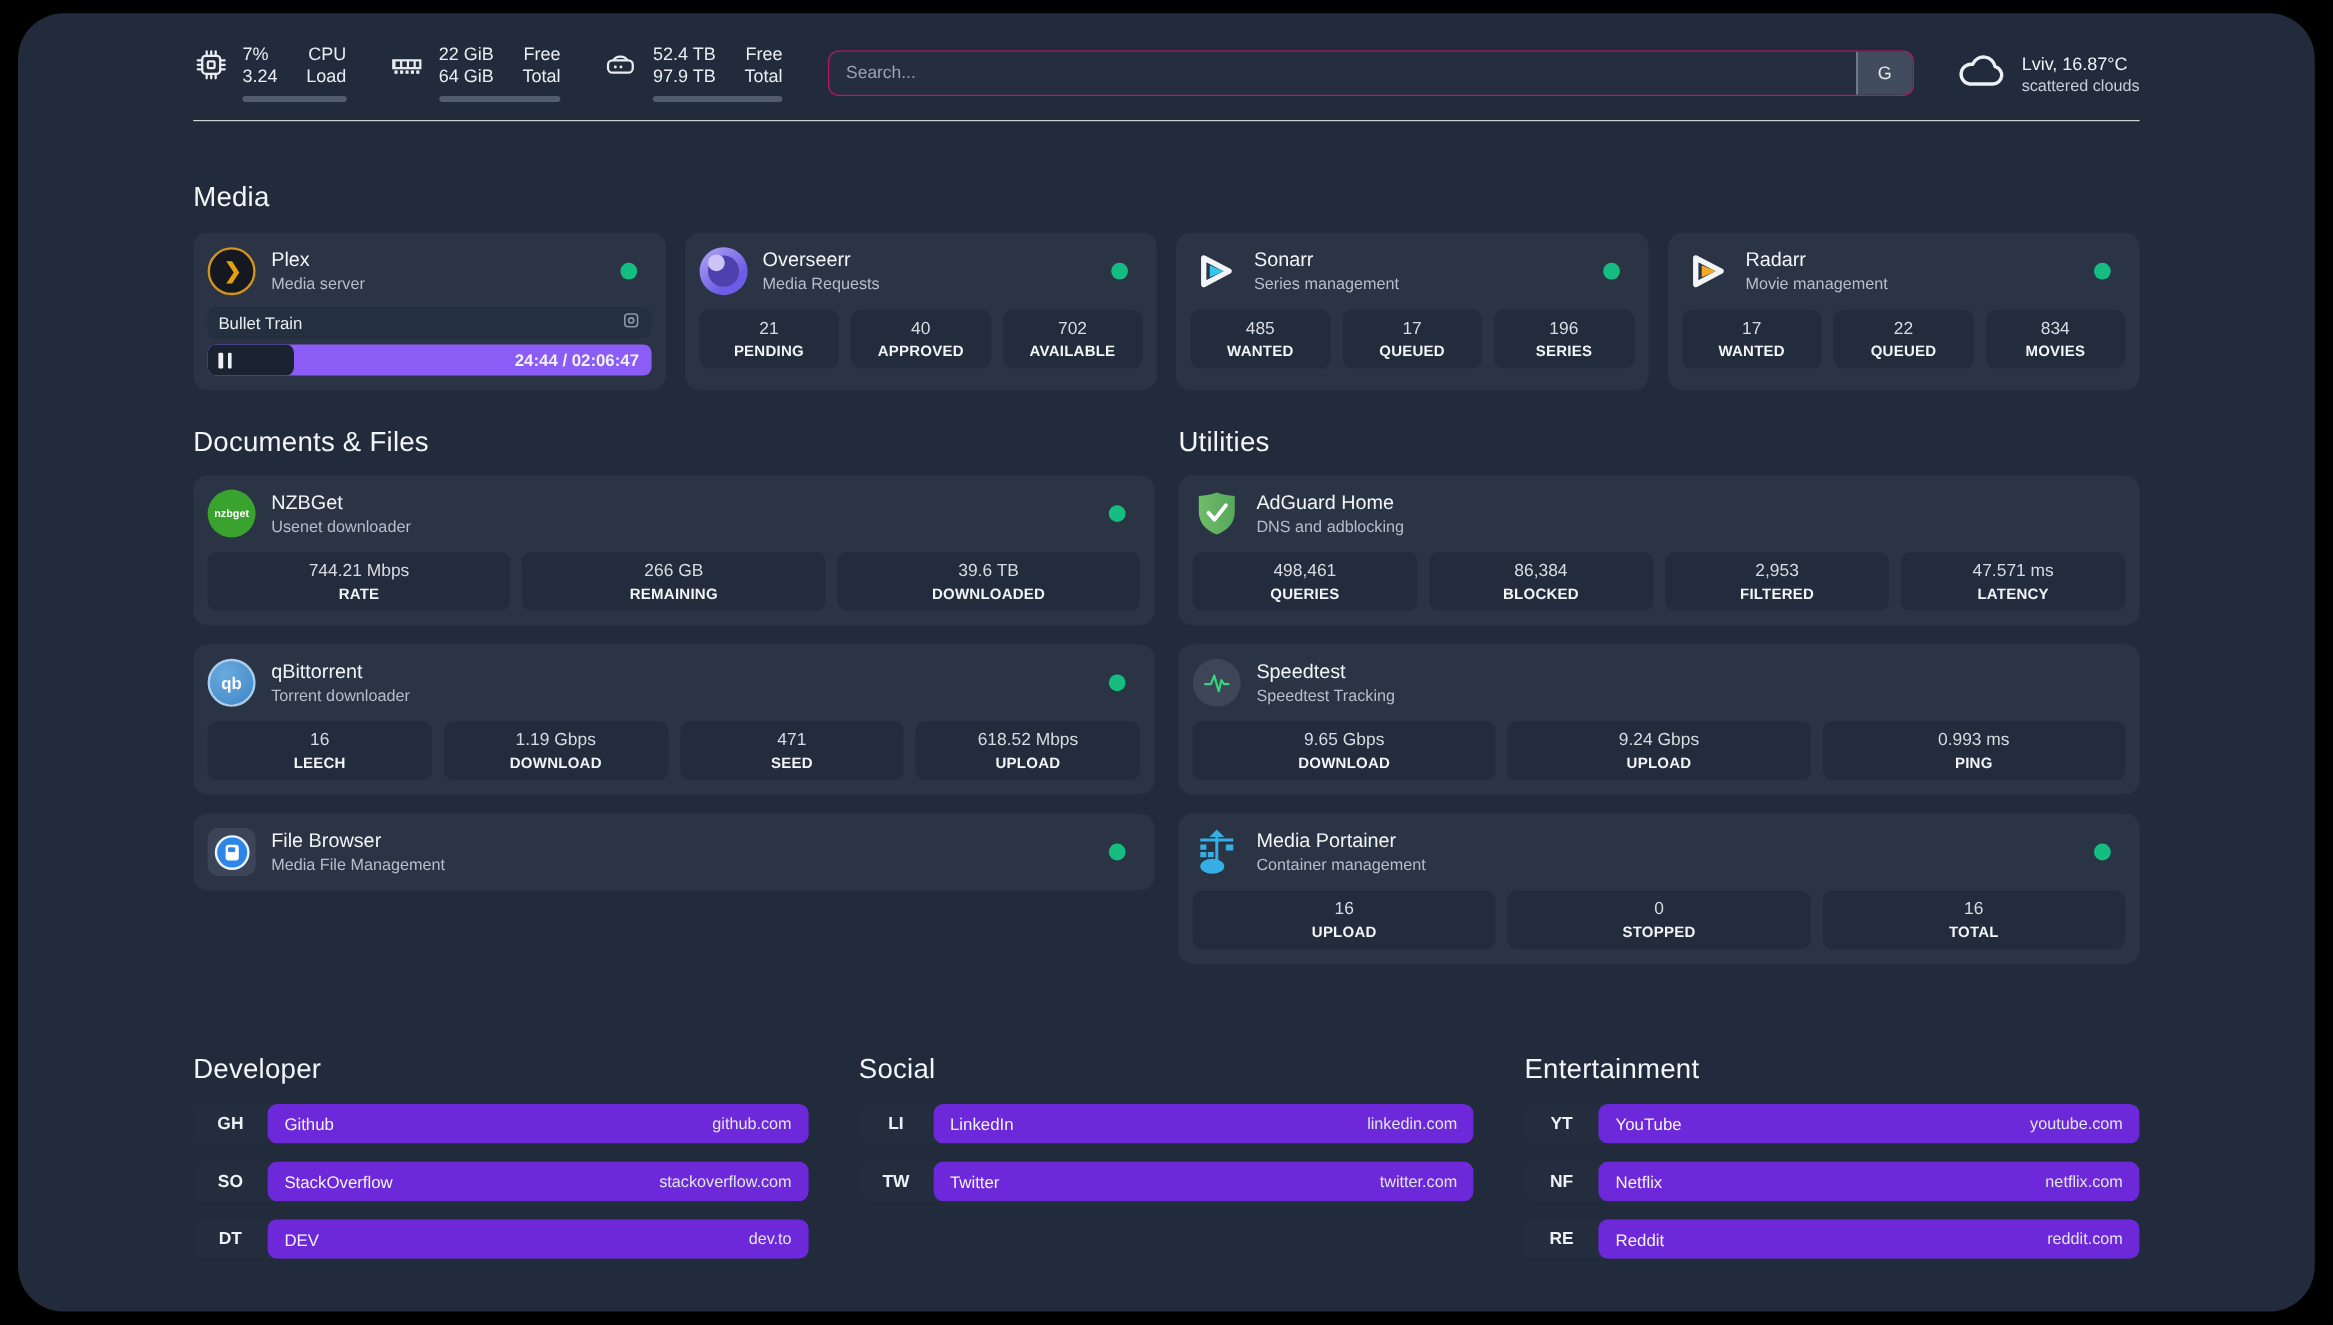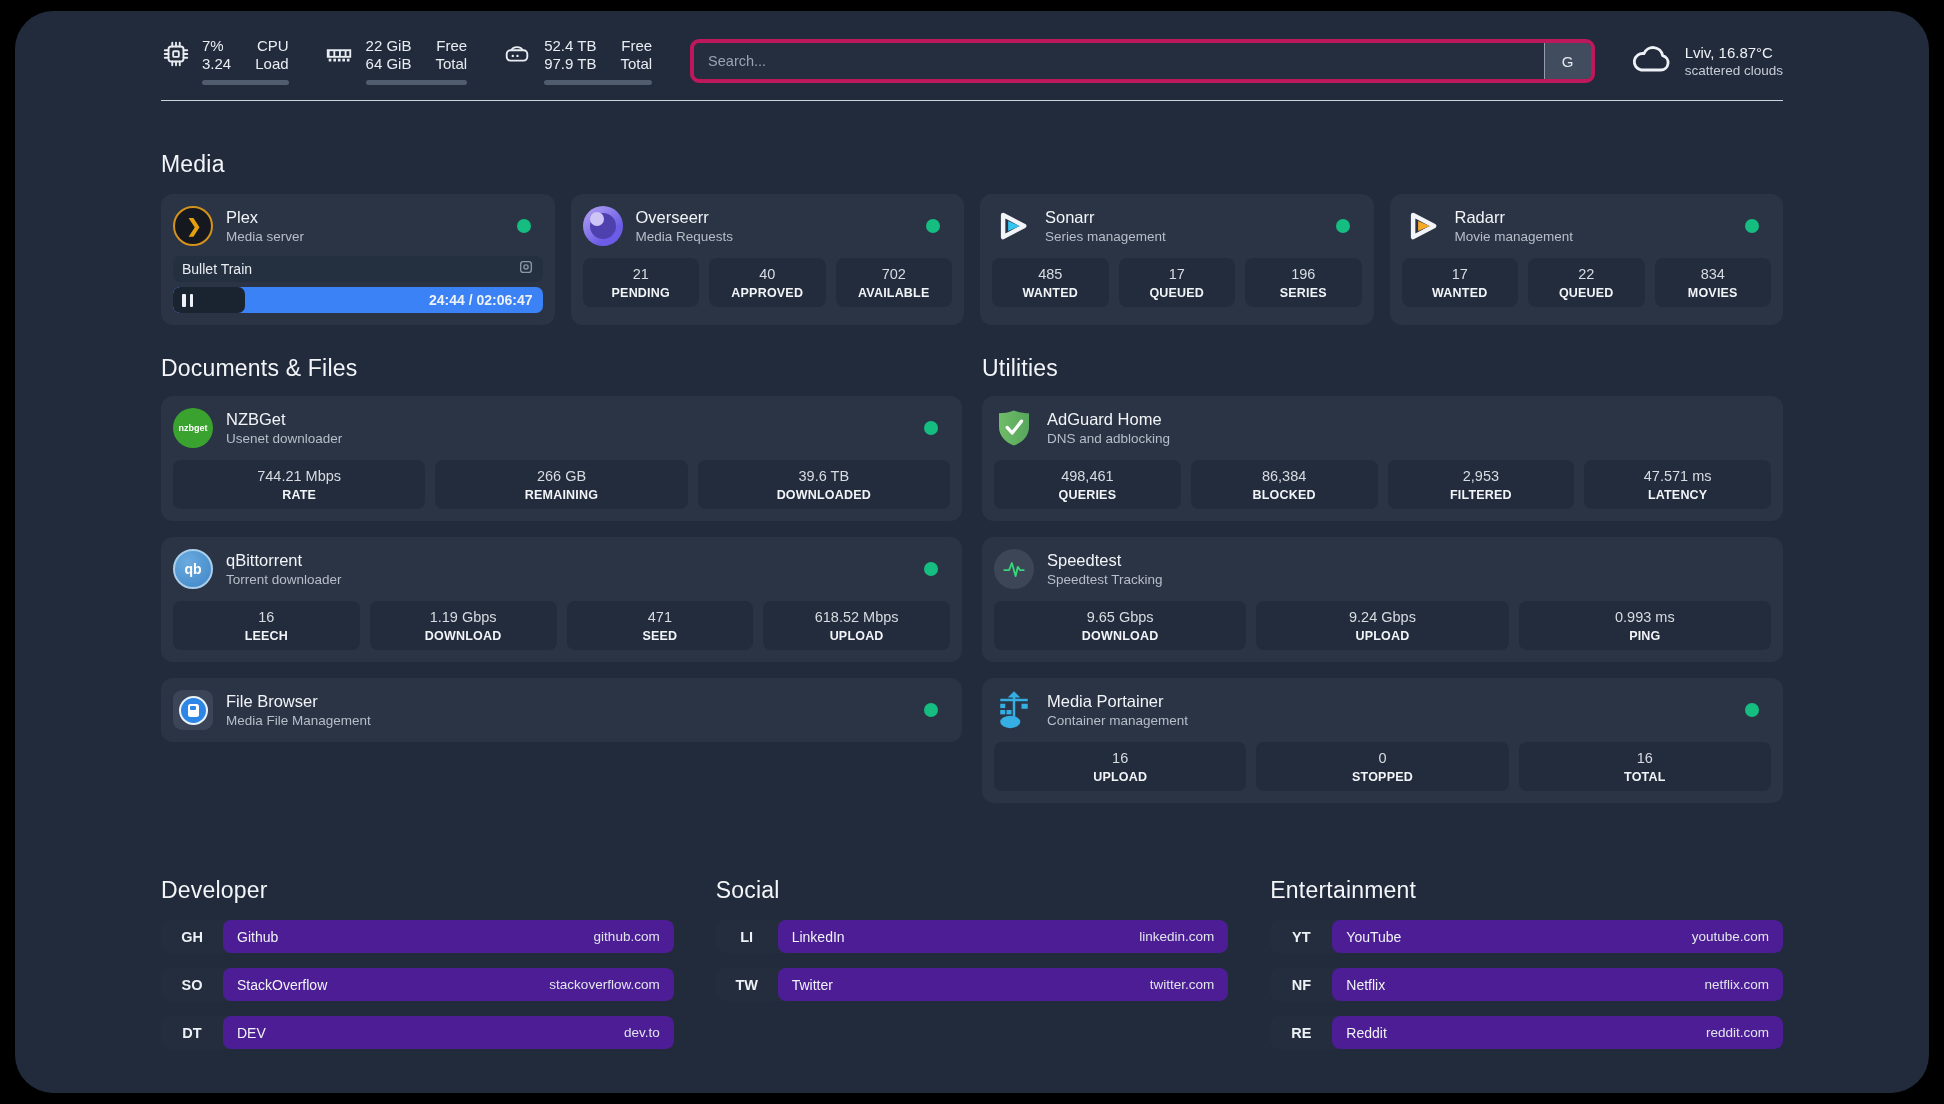--- a/index.html
+++ b/index.html
@@ -12,21 +12,21 @@
   .topbar { display:flex; align-items:center; margin-top:26px; gap:34px; }
   .monitor { display:flex; gap:11px; align-items:flex-start; }
   .mon-icon { flex:none; margin-top:2px; }
   .mon-body { display:flex; flex-direction:column; }
   .mon-rows { display:flex; gap:24px; }
   .mon-col { display:flex; flex-direction:column; font-size:15px; line-height:18px; color:#e9edf2; }
   .mon-col.right { text-align:right; }
   .mon-bar { margin-top:7px; height:5px; border-radius:3px; background:#515c6f; overflow:hidden; }
   .mon-fill { height:100%; border-radius:3px; background:#aab3c0; }
   .searchbar {
-    flex:1; height:36px; border:4px solid #be185d; border-radius:9px; background:#242e3f;
+    flex:1; height:36px; border:1px solid #be185d; border-radius:9px; background:#242e3f;
     display:flex; align-items:stretch; overflow:hidden; margin-left:4px;
   }
   .searchbar input {
     flex:1; background:transparent; border:none; outline:none; color:#dfe3ea;
     font-size:14.5px; padding:0 14px; font-family:"Liberation Sans", sans-serif;
   }
   .searchbar input::placeholder { color:#9aa3b1; }
   .search-engine { width:46px; background:#414c5e; border-left:1px solid #949caa; display:flex; align-items:center; justify-content:center; color:#e6eaef; font-size:15px; cursor:pointer; }
   .weather { display:flex; align-items:flex-end; gap:12px; }
   .weather-text { display:flex; flex-direction:column; }
@@ -51,21 +51,21 @@
   .status-dot { width:14px; height:14px; border-radius:50%; background:#16bd80; margin-right:12px; flex:none; }
 
   .stats-row { display:flex; gap:10px; margin-top:12px; }
   .stat { flex:1; background:#222c3c; border-radius:8px; text-align:center; padding:7px 4px 6px; }
   .stat-value { font-size:14.5px; color:#d8dce2; line-height:18px; }
   .stat-label { font-size:12.5px; font-weight:700; color:#f2f4f7; line-height:16px; margin-top:2px; letter-spacing:.2px; }
 
   
   .np-row { margin-top:10px; height:26px; background:#243040; border-radius:7px; display:flex; align-items:center; justify-content:space-between; padding:0 9px; }
   .np-title { font-size:14px; color:#e9edf2; }
-  .progress-row { margin-top:5px; height:26px; background:#3b82f6; border-radius:7px; position:relative; overflow:hidden; }
+  .progress-row { margin-top:5px; height:26px; background:#8b5cf6; border-radius:7px; position:relative; overflow:hidden; }
   .progress-fill { height:100%; background:#1a2330; border-radius:7px; display:flex; align-items:center; padding-left:9px; box-sizing:border-box; }
   .pause-btn { display:flex; gap:4px; cursor:pointer; }
   .pause-btn i { display:block; width:3.5px; height:13px; background:#eef1f5; border-radius:1px; }
   .progress-time { position:absolute; right:10px; top:0; height:100%; display:flex; align-items:center; font-size:14px; font-weight:600; color:#eef1f5; }
 
   
   .plex-icon { width:40px; height:40px; border-radius:50%; background:#15181f; border:2px solid #d2921c; box-sizing:border-box; display:flex; align-items:center; justify-content:center; }
   .plex-icon span { color:#e5a00d; font-size:18px; font-weight:700; transform:translateX(1px); }
   .ov-icon { width:40px; height:40px; border-radius:50%; background:linear-gradient(140deg,#b5a6f2 0%,#6c5ce7 70%); position:relative; overflow:hidden; }
   .ov-inner { position:absolute; inset:7px; border-radius:50%; background:#4f41ad; }
@@ -79,21 +79,21 @@
   .fb-circle { width:29px; height:29px; border-radius:50%; background:#2d86e5; border:2.5px solid #eaf2fb; box-sizing:border-box; display:flex; align-items:center; justify-content:center; }
   .fb-glyph { width:11px; height:13px; background:#fff; border-radius:2.5px; position:relative; }
   .fb-glyph::after { content:""; position:absolute; left:2.5px; top:2px; width:6px; height:4px; background:#2d86e5; border-radius:1px; }
   .st-icon { background:#3c4657; }
 
   
   .bookmarks { display:grid; grid-template-columns:1fr 1fr 1fr; gap:42px; margin-top:74px; }
   .bm-heading { margin:0 0 16px; }
   .bm-row { display:flex; height:33px; border-radius:8px; background:#232d3e; overflow:hidden; margin-bottom:15px; cursor:pointer; }
   .bm-abbr { width:62px; flex:none; display:flex; align-items:center; justify-content:center; font-size:14.5px; font-weight:600; color:#eef1f5; }
-  .bm-main { flex:1; background:#4c1d95; border-radius:8px; display:flex; align-items:center; justify-content:space-between; padding:0 14px; }
+  .bm-main { flex:1; background:#6d28d9; border-radius:8px; display:flex; align-items:center; justify-content:space-between; padding:0 14px; }
   .bm-name { font-size:14px; color:#f0f3f6; }
   .bm-url { font-size:13.5px; color:#e0e5ec; }
 </style>
 </head>
 <body>
 
 <div class="page">
 
   <div class="topbar">
 

